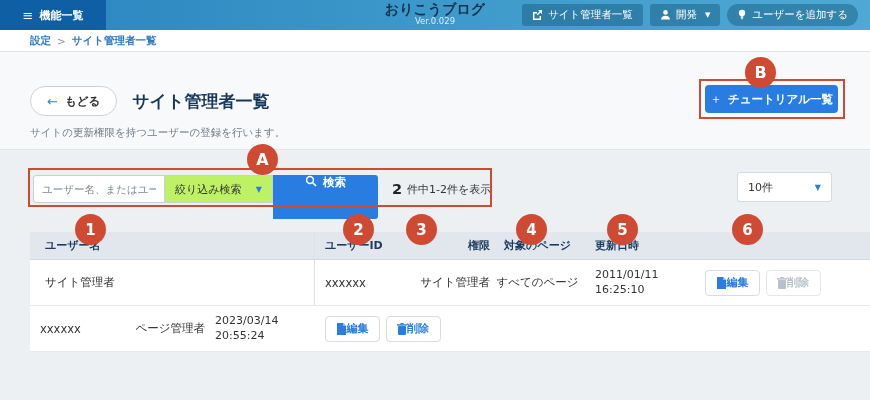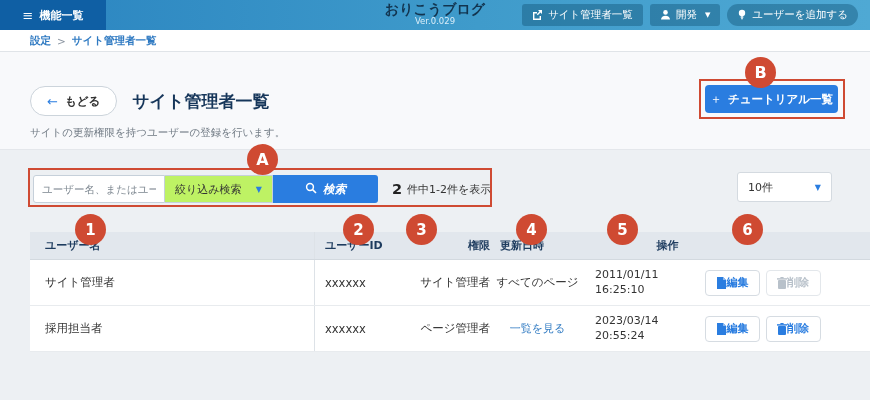--- a/index.html
+++ b/index.html
@@ -47,23 +47,23 @@
 
   
   .search-group { position:absolute; left:33px; top:175px; height:28px; display:flex; }
   .search-input { width:132px; height:28px; border:1px solid #c6d0da; border-radius:3px 0 0 3px;
                   padding:0 8px; font-size:10.5px; color:#333; font-family:inherit; background:#fff; }
   .search-input::placeholder { color:#7d8790; }
   .filter-select { width:108px; height:28px; border:1px solid #c6d0da; border-left:none; background:#bef264;
                    display:flex; align-items:center; justify-content:space-between; padding:0 10px;
                    font-size:11px; color:#333; cursor:pointer; }
   .chev { color:#2a7de0; font-size:8px; }
-  .search-btn { width:105px; height:28px; background:#2a7de0; border:none; border-radius:0 3px 3px 0;
-                color:#fff; font-size:11.5px; font-weight:bold; display:flex; align-items:center;
-                justify-content:center; gap:6px; cursor:pointer; font-family:inherit;font-style:italic; }
+  .search-btn { width:105px; height:44px; background:#2a7de0; border:none; border-radius:0 3px 3px 0;
+                color:#fff; font-size:11.5px; font-weight:bold; display:flex; align-items:flex-start;
+                justify-content:center; gap:6px; cursor:pointer; font-family:inherit; }
   .result-count { position:absolute; left:392px; top:175px; height:28px; display:flex;
                   align-items:center; font-size:11px; color:#333; }
   .result-count b { font-size:14.5px; margin-right:5px; color:#222; }
   .perpage { position:absolute; left:737px; top:172px; width:95px; height:30px; background:#fff;
              border:1px solid #d4dae0; border-radius:3px; display:flex; align-items:center;
              justify-content:space-between; padding:0 10px; font-size:11px; color:#333; cursor:pointer; }
 
   
   .table { position:absolute; left:30px; top:232px; width:856px; }
   .trow { display:flex; align-items:center; }
@@ -183,22 +183,22 @@
   <div class="perpage">
     <span>10件</span>
     <span class="chev">▼</span>
   </div>
 
   <div class="table">
     <div class="trow thead">
       <div class="c1">ユーザー名</div>
       <div class="c2">ユーザーID</div>
       <div class="c3">権限</div>
+      <div class="c4">対象のページ</div>
       <div class="c5">更新日時</div>
-      <div class="c6">操作</div>
     </div>
 
     <div class="trow tbody-row">
       <div class="c1">サイト管理者</div>
       <div class="c2">xxxxxx</div>
       <div class="c3">サイト管理者</div>
       <div class="c4">すべてのページ</div>
       <div class="c5">
         <div class="datetime">
           <div>2011/01/11</div>
@@ -222,26 +222,22 @@
                 <rect x="0" y="1.2" width="10" height="1.4" fill="#b8c1ca"></rect>
                 <rect x="3.4" y="0" width="3.2" height="1.4" fill="#b8c1ca"></rect>
               </svg>
           </span>
           <span>削除</span>
         </button>
       </div>
     </div>
 
     <div class="trow tbody-row">
-      <div class="c1">採用担当者</div>
       <div class="c2">xxxxxx</div>
       <div class="c3">ページ管理者</div>
-      <div class="c4">
-        <span class="page-link">一覧を見る</span>
-      </div>
       <div class="c5">
         <div class="datetime">
           <div>2023/03/14</div>
           <div>20:55:24</div>
         </div>
       </div>
       <div class="c6">
         <button class="act-btn">
           <span>
             <svg width="11" height="12" viewBox="0 0 11 12">

